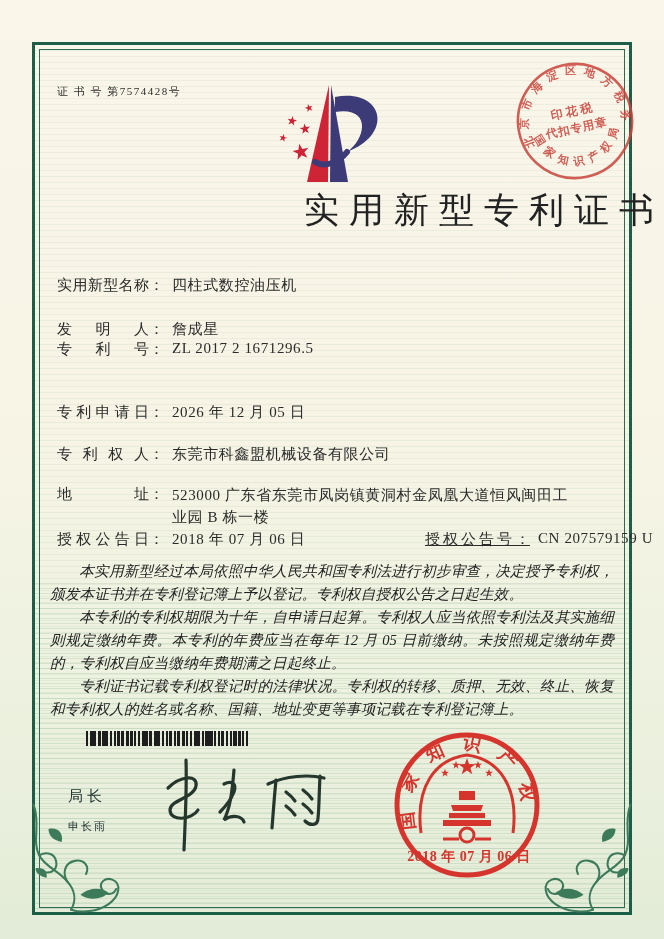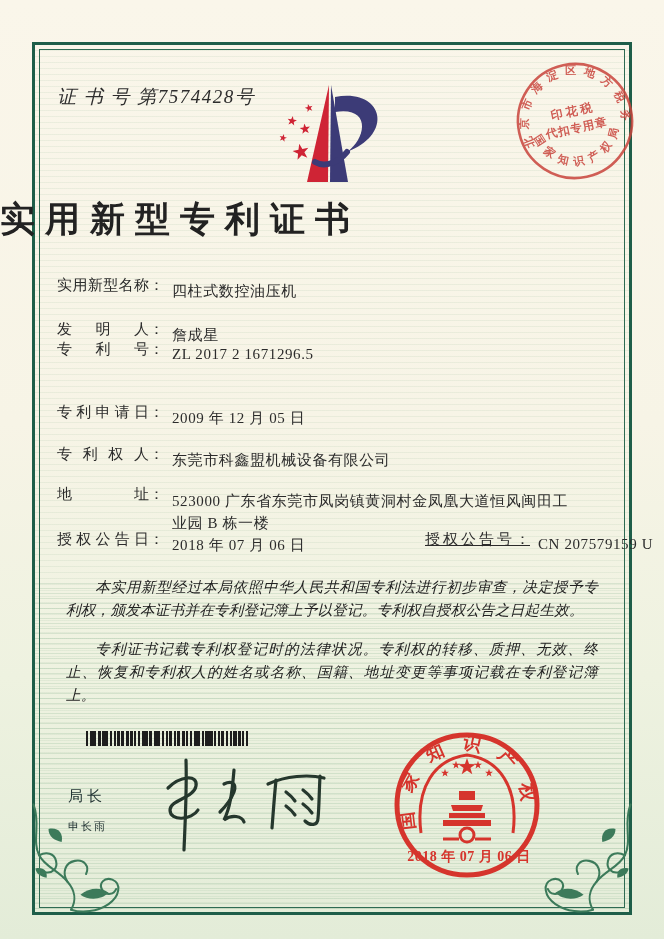--- a/index.html
+++ b/index.html
@@ -9,35 +9,35 @@
   
   .guilloche{position:absolute;left:34px;top:44px;right:34px;bottom:26px;z-index:0;
     background:repeating-linear-gradient(180deg,rgba(110,160,120,0.10) 0 1px,rgba(0,0,0,0) 1px 6px);}
   .guilloche-strong{position:absolute;left:34px;right:34px;bottom:26px;height:330px;z-index:0;
     background:repeating-linear-gradient(180deg,rgba(80,145,100,0.16) 0 1px,rgba(0,0,0,0) 1px 5px);}
   
   .border-outer{position:absolute;left:32px;top:42px;right:32px;bottom:24px;
     border:3px solid #1e5e49;z-index:1;}
   .border-inner{position:absolute;left:39px;top:49px;right:39px;bottom:31px;
     border:1px solid #2e6b53;z-index:1;}
-  .cert-no{position:absolute;left:57px;top:84px;font-size:19px;color:#2d2d2d;
-    letter-spacing:1.5px;z-index:3;font-style:italic;}
-  .title{position:absolute;left:0;right:0;top:196px;text-align:left;font-size:35px;
-    font-weight:700;color:#222;letter-spacing:10px;z-index:3;}
+  .cert-no{position:absolute;left:57px;top:84px;font-size:11px;color:#2d2d2d;
+    letter-spacing:1.5px;z-index:3;}
+  .title{position:absolute;left:0;right:0;top:187px;text-align:right;font-size:35px;
+    font-weight:400;color:#222;letter-spacing:10px;z-index:3;}
   .row{position:absolute;left:57px;font-size:15px;color:#2b2b2b;z-index:3;white-space:nowrap;}
   .flabel{display:inline-block;width:92px;text-align:justify;text-align-last:justify;
     vertical-align:top;}
   .fcolon{display:inline-block;vertical-align:top;}
-  .fvalue{display:inline-block;margin-left:8px;vertical-align:top;letter-spacing:0.6px;margin-top:6px;}
+  .fvalue{display:inline-block;margin-left:8px;vertical-align:top;letter-spacing:0.6px;}
   .row-address{white-space:normal;}
   .row-address .fvalue{width:400px;line-height:21.5px;}
   .grant-group{position:absolute;left:368px;top:0;white-space:nowrap;text-decoration:underline;}
   .grant-group .glabel{letter-spacing:3px;}
   .paras{position:absolute;left:50px;right:50px;top:560px;z-index:3;}
-  .paras p{margin:16px;text-indent:2em;font-size:14.6px;line-height:23px;color:#222;
+  .paras p{margin:0;text-indent:2em;font-size:14.6px;line-height:23px;color:#222;
     font-style:italic;text-align:justify;letter-spacing:0.2px;}
   .barcode{position:absolute;left:86px;top:731px;width:162px;height:15px;z-index:3;
     background:
       repeating-linear-gradient(90deg,#1d1d1d 0 2px,rgba(0,0,0,0) 2px 4px),
       repeating-linear-gradient(90deg,#1d1d1d 0 1px,rgba(0,0,0,0) 1px 7px),
       repeating-linear-gradient(90deg,rgba(0,0,0,0) 0 5px,#1d1d1d 5px 8px,rgba(0,0,0,0) 8px 13px);}
   .signer-title{position:absolute;left:68px;top:787px;font-size:15px;color:#233;
     letter-spacing:4px;z-index:3;font-family:"Liberation Sans","DejaVu Sans",sans-serif;}
   .signer-name{position:absolute;left:68px;top:819px;font-size:11px;color:#233;
     letter-spacing:2px;z-index:3;font-family:"Liberation Sans","DejaVu Sans",sans-serif;}
@@ -135,37 +135,38 @@
   <div class="row" style="top:276px">
     <span class="flabel">实用新型名称</span><span class="fcolon">：</span><span class="fvalue">四柱式数控油压机</span>
   </div>
   <div class="row" style="top:320px">
     <span class="flabel">发明人</span><span class="fcolon">：</span><span class="fvalue">詹成星</span>
   </div>
   <div class="row" style="top:340px">
     <span class="flabel">专利号</span><span class="fcolon">：</span><span class="fvalue">ZL 2017 2 1671296.5</span>
   </div>
   <div class="row" style="top:403px">
-    <span class="flabel">专利申请日</span><span class="fcolon">：</span><span class="fvalue">2009 年 12 月 05 日</span>
+    <span class="flabel">专利申请日</span><span class="fcolon">：</span><span class="fvalue">2026 年 12 月 05 日</span>
   </div>
   <div class="row" style="top:445px">
     <span class="flabel">专利权人</span><span class="fcolon">：</span><span class="fvalue">东莞市科鑫盟机械设备有限公司</span>
   </div>
   <div class="row row-address" style="top:485px">
     <span class="flabel">地址</span><span class="fcolon">：</span><span class="fvalue">523000 广东省东莞市凤岗镇黄洞村金凤凰大道恒风闽田工业园 B 栋一楼</span>
   </div>
   <div class="row" style="top:530px;right:0">
     <span class="flabel">授权公告日</span><span class="fcolon">：</span><span class="fvalue">2018 年 07 月 06 日</span>
     <span class="grant-group">
       <span class="glabel">授权公告号</span><span>：</span><span class="fvalue">CN 207579159 U</span>
     </span>
   </div>
 
   <div class="paras">
     <p>本实用新型经过本局依照中华人民共和国专利法进行初步审查，决定授予专利权，颁发本证书并在专利登记簿上予以登记。专利权自授权公告之日起生效。</p>
+    <p>本专利的专利权期限为十年，自申请日起算。专利权人应当依照专利法及其实施细则规定缴纳年费。本专利的年费应当在每年 12 月 05 日前缴纳。未按照规定缴纳年费的，专利权自应当缴纳年费期满之日起终止。</p>
     <p>专利证书记载专利权登记时的法律状况。专利权的转移、质押、无效、终止、恢复和专利权人的姓名或名称、国籍、地址变更等事项记载在专利登记簿上。</p>
   </div>
 
   <div class="barcode"></div>
 
   <div class="signer-title">局长</div>
   <div class="signer-name">申长雨</div>
 
   <svg class="signature" width="210" height="110" viewBox="0 0 210 110">
     <g fill="none" stroke="#25372d" stroke-width="3.2" stroke-linecap="round">

